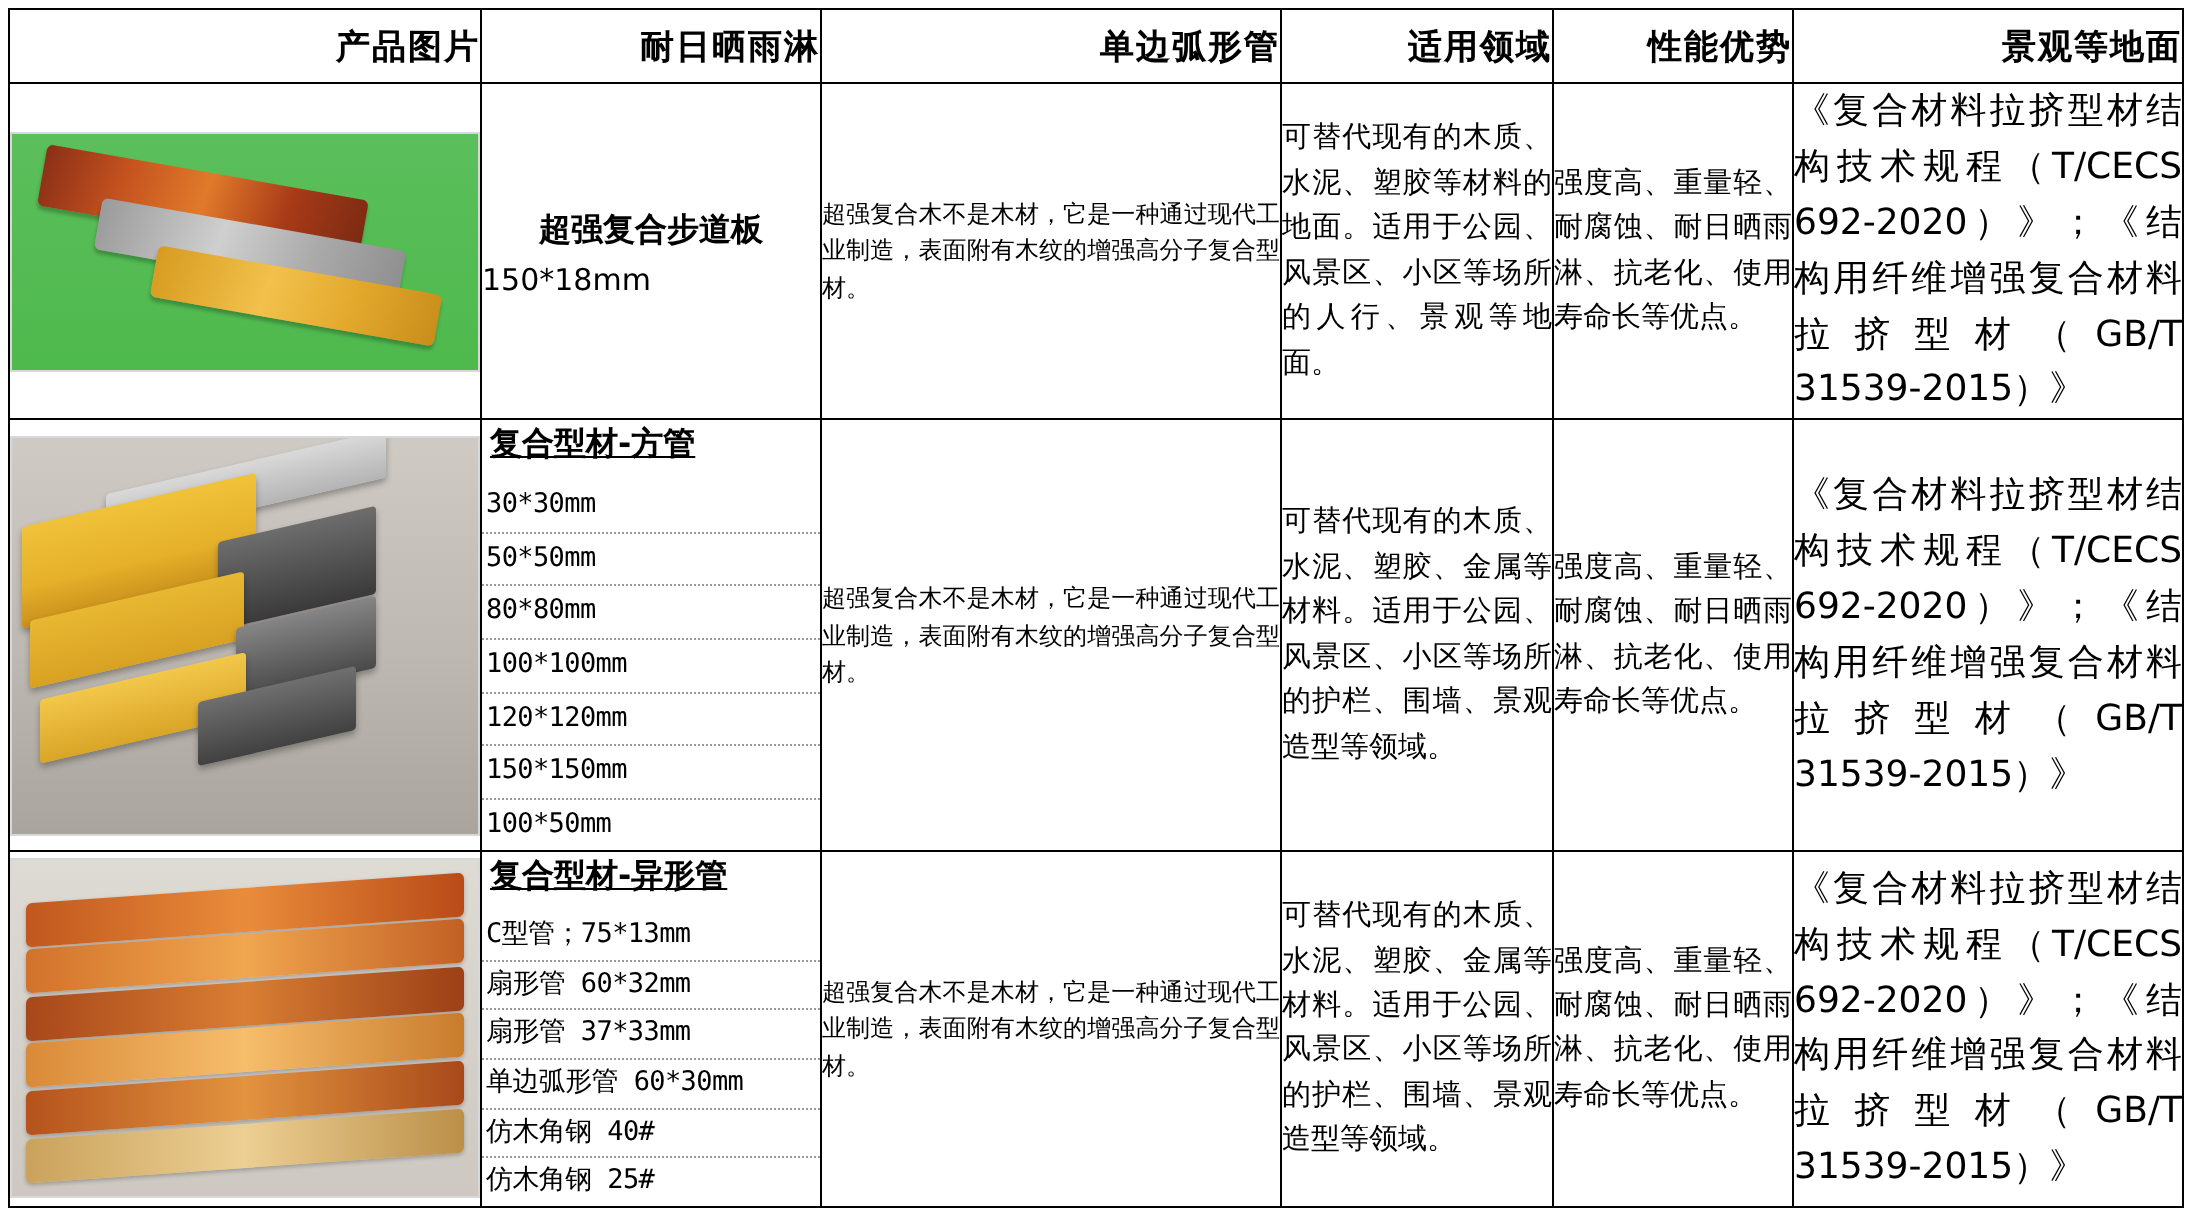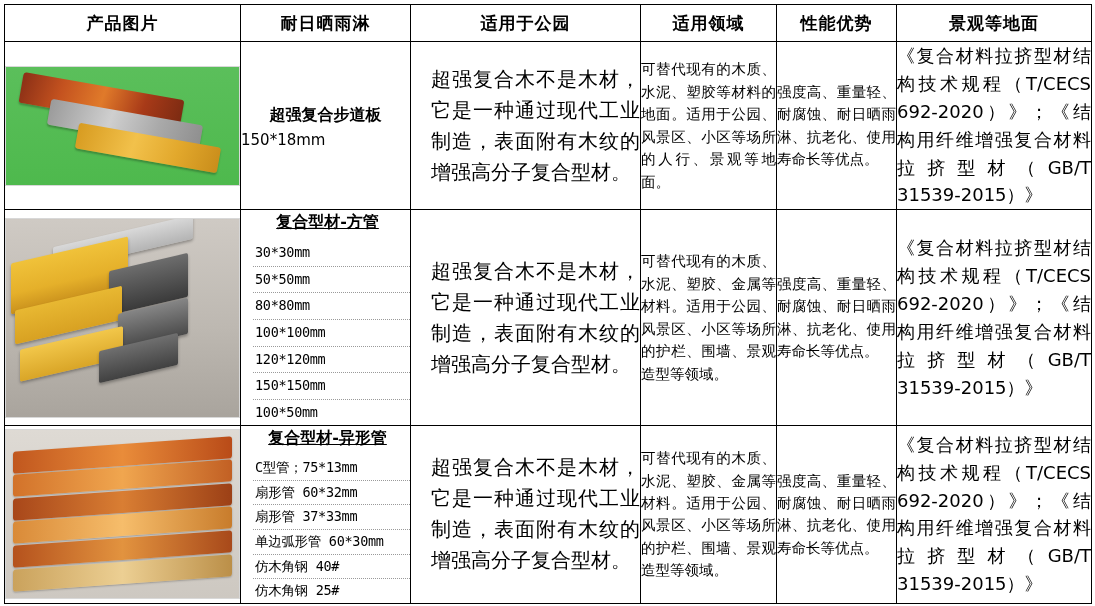--- a/index.html
+++ b/index.html
@@ -30,21 +30,21 @@
   table.product-table th,
   table.product-table td {
     border: 1px solid #000;
     vertical-align: middle;
     padding: 0;
   }
   thead th {
     height: 36px;
     font-size: 17px;
     font-weight: bold;
-    text-align: center;
+    text-align: right;
     letter-spacing: 1px;
   }
   
   col.c-img    { width: 236px; }
   col.c-name   { width: 170px; }
   col.c-intro  { width: 230px; }
   col.c-field  { width: 136px; }
   col.c-adv    { width: 120px; }
   col.c-std    { width: 195px; }
 
@@ -160,31 +160,31 @@
     font-size: 15px;
   }
   .name-title {
     font-weight: bold;
     font-size: 16px;
     text-align: center;
     line-height: 1.5;
   }
   .name-title.underlined {
     text-decoration: underline;
-    text-align: center;
+    text-align: left;
     padding-left: 4px;
   }
   .name-sub {
     text-align: left;
     font-size: 15px;
     margin-top: 4px;
   }
   ul.spec-list {
     list-style: none;
-    margin: 6px 0 0 12px;
+    margin: 6px 0 0 0;
     padding: 0;
   }
   ul.spec-list li {
     font-size: 13.5px;
     line-height: 1.45;
     padding: 3px 0 3px 2px;
     border-bottom: 1px dotted #9a9a9a;
     font-family: "DejaVu Sans Mono", "Liberation Mono", monospace;
     letter-spacing: -0.3px;
   }
@@ -192,21 +192,21 @@
   ul.spec-list.tight li { padding: 2px 0 2px 2px; }
 
   
   .text-cell {
     padding: 6px 8px;
     font-size: 14.5px;
     line-height: 1.55;
     text-align: justify;
     text-justify: inter-ideograph;
   }
-  .text-cell.intro { font-size: 20px; padding-left: 20px; }
+  .text-cell.intro { font-size: 12px; }
   .text-cell.field { font-size: 14.5px; }
   .text-cell.adv   { font-size: 14.5px; }
   .text-cell.std   { font-size: 18px; }
   .vtop { vertical-align: middle; }
 </style>
 </head>
 <body>
 
 <div class="sheet">
   <table class="product-table">
@@ -215,21 +215,21 @@
       <col class="c-name">
       <col class="c-intro">
       <col class="c-field">
       <col class="c-adv">
       <col class="c-std">
     </colgroup>
     <thead>
       <tr>
         <th>产品图片</th>
         <th>耐日晒雨淋</th>
-        <th>适用于公园</th>
+        <th>单边弧形管</th>
         <th>适用领域</th>
         <th>性能优势</th>
         <th>景观等地面</th>
       </tr>
     </thead>
     <tbody>
 
       <tr>
         <td class="img-cell">
           <div class="photo photo-deck">

